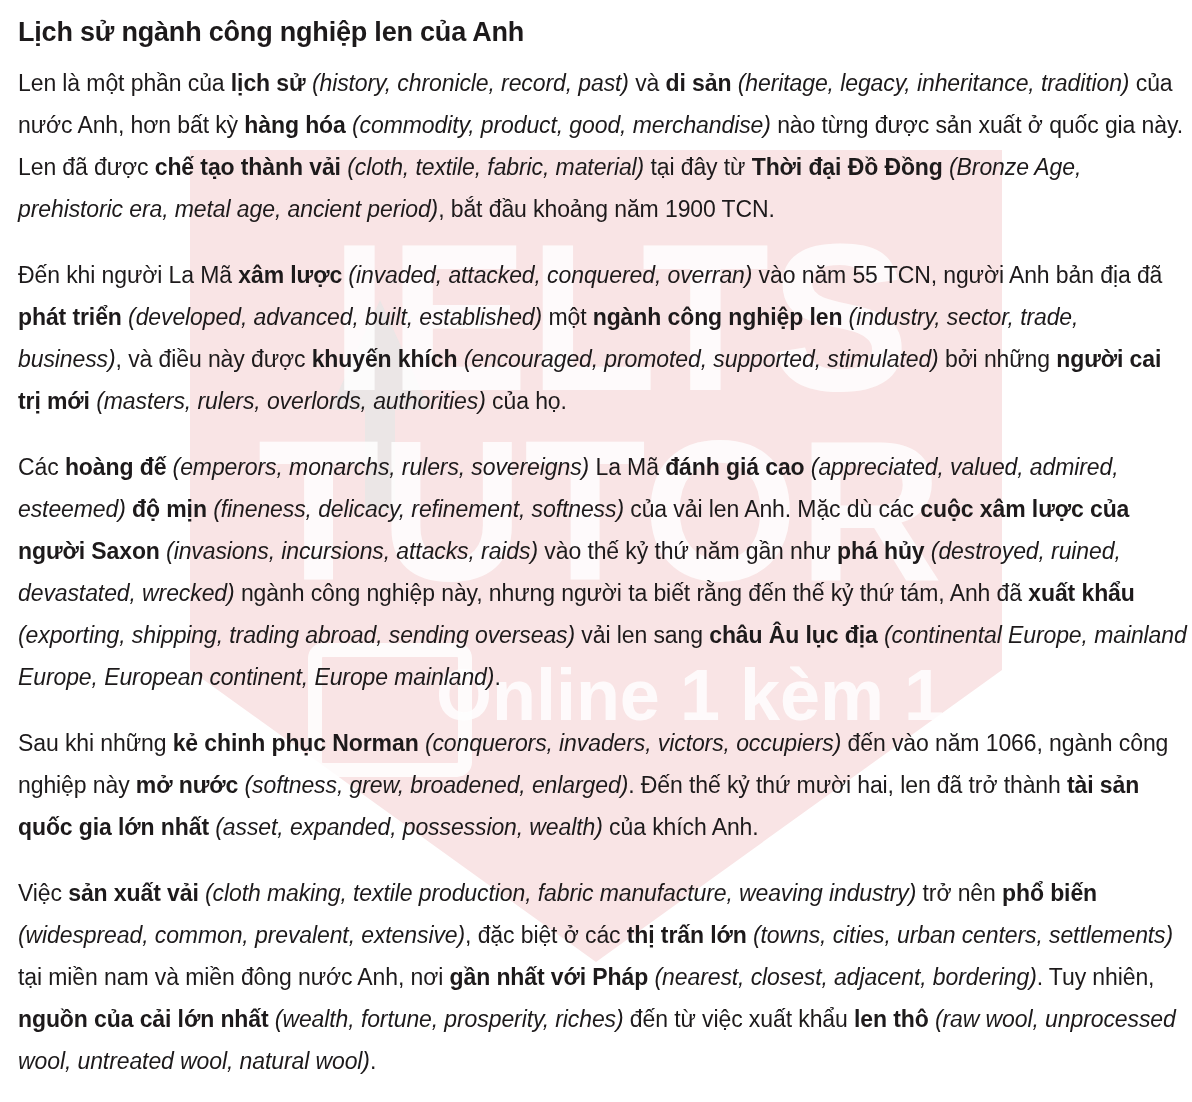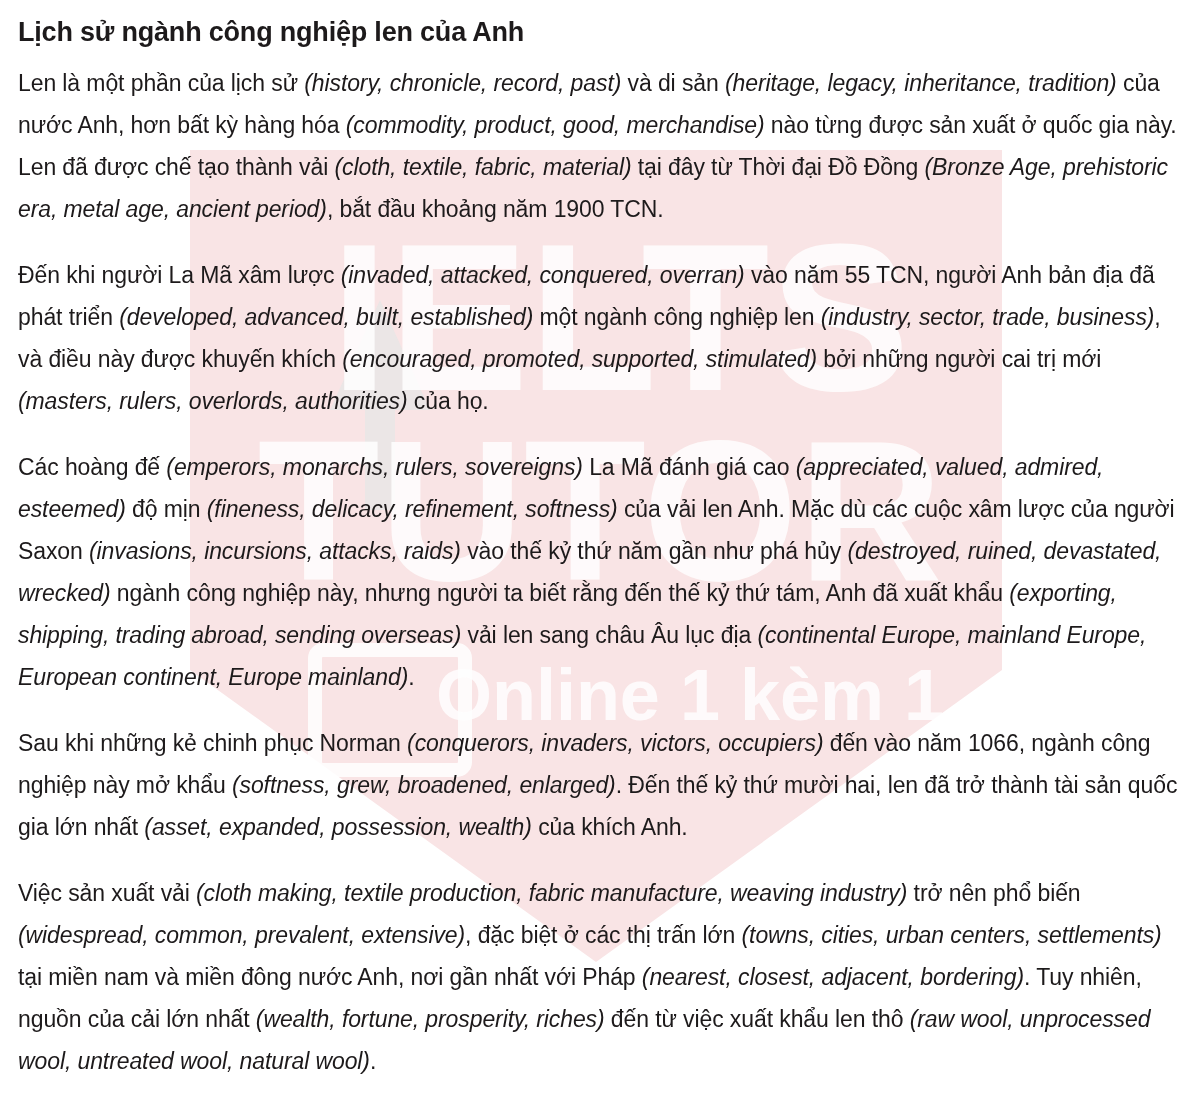--- a/index.html
+++ b/index.html
@@ -36,21 +36,21 @@
       margin: 4px 0 12px 0;
       line-height: 36px;
       letter-spacing: -0.2px;
     }
     .para {
       font-size: 23px;
       line-height: 42px;
       margin: 0 0 24px 0;
       letter-spacing: -0.1px;
     }
-    .para b { font-weight: normal; margin-top: 13px; }
+    .para b { font-weight: bold; margin-top: 13px; }
     .para i { }
   </style>
 </head>
 <body>
 
 <div class="watermark">
   <svg viewBox="0 0 812 812" xmlns="http://www.w3.org/2000/svg">
     <path d="M0 0 H812 V520 L406 812 L0 520 Z" fill="#f9e4e5"></path>
 
     <path d="M140 260 L190 150 L240 260 L205 260 L205 360 L175 360 L175 260 Z" fill="#ebe6e6"></path>
@@ -59,15 +59,15 @@
     <rect x="125" y="500" width="150" height="120" rx="8" fill="none" stroke="#ffffff" stroke-width="14" opacity="0.85"></rect>
     <text x="500" y="570" text-anchor="middle" font-family="Liberation Sans, sans-serif" font-weight="bold" font-size="72" fill="#ffffff" opacity="0.85">Online 1 kèm 1</text>
   </svg>
 </div>
 
 <div class="article">
   <h1 class="title">Lịch sử ngành công nghiệp len của Anh</h1>
   <p class="para"><span>Len là một phần của </span><b>lịch sử</b><i> (history, chronicle, record, past)</i><span> và </span><b>di sản</b><i> (heritage, legacy, inheritance, tradition)</i><span> của nước Anh, hơn bất kỳ </span><b>hàng hóa</b><i> (commodity, product, good, merchandise)</i><span> nào từng được sản xuất ở quốc gia này. Len đã được </span><b>chế tạo thành vải</b><i> (cloth, textile, fabric, material)</i><span> tại đây từ </span><b>Thời đại Đồ Đồng</b><i> (Bronze Age, prehistoric era, metal age, ancient period)</i><span>, bắt đầu khoảng năm 1900 TCN.</span></p>
   <p class="para"><span>Đến khi người La Mã </span><b>xâm lược</b><i> (invaded, attacked, conquered, overran)</i><span> vào năm 55 TCN, người Anh bản địa đã </span><b>phát triển</b><i> (developed, advanced, built, established)</i><span> một </span><b>ngành công nghiệp len</b><i> (industry, sector, trade, business)</i><span>, và điều này được </span><b>khuyến khích</b><i> (encouraged, promoted, supported, stimulated)</i><span> bởi những </span><b>người cai trị mới</b><i> (masters, rulers, overlords, authorities)</i><span> của họ.</span></p>
   <p class="para"><span>Các </span><b>hoàng đế</b><i> (emperors, monarchs, rulers, sovereigns)</i><span> La Mã </span><b>đánh giá cao</b><i> (appreciated, valued, admired, esteemed)</i><span> </span><b>độ mịn</b><i> (fineness, delicacy, refinement, softness)</i><span> của vải len Anh. Mặc dù các </span><b>cuộc xâm lược của người Saxon</b><i> (invasions, incursions, attacks, raids)</i><span> vào thế kỷ thứ năm gần như </span><b>phá hủy</b><i> (destroyed, ruined, devastated, wrecked)</i><span> ngành công nghiệp này, nhưng người ta biết rằng đến thế kỷ thứ tám, Anh đã </span><b>xuất khẩu</b><i> (exporting, shipping, trading abroad, sending overseas)</i><span> vải len sang </span><b>châu Âu lục địa</b><i> (continental Europe, mainland Europe, European continent, Europe mainland)</i><span>.</span></p>
-  <p class="para"><span>Sau khi những </span><b>kẻ chinh phục Norman</b><i> (conquerors, invaders, victors, occupiers)</i><span> đến vào năm 1066, ngành công nghiệp này </span><b>mở khẩu</b><i> (softness, grew, broadened, enlarged)</i><span>. Đến thế kỷ thứ mười hai, len đã trở thành </span><b>tài sản quốc gia lớn nhất</b><i> (asset, expanded, possession, wealth)</i><span> của khích Anh.</span></p>
+  <p class="para"><span>Sau khi những </span><b>kẻ chinh phục Norman</b><i> (conquerors, invaders, victors, occupiers)</i><span> đến vào năm 1066, ngành công nghiệp này </span><b>mở nước</b><i> (softness, grew, broadened, enlarged)</i><span>. Đến thế kỷ thứ mười hai, len đã trở thành </span><b>tài sản quốc gia lớn nhất</b><i> (asset, expanded, possession, wealth)</i><span> của khích Anh.</span></p>
   <p class="para"><span>Việc </span><b>sản xuất vải</b><i> (cloth making, textile production, fabric manufacture, weaving industry)</i><span> trở nên </span><b>phổ biến</b><i> (widespread, common, prevalent, extensive)</i><span>, đặc biệt ở các </span><b>thị trấn lớn</b><i> (towns, cities, urban centers, settlements)</i><span> tại miền nam và miền đông nước Anh, nơi </span><b>gần nhất với Pháp</b><i> (nearest, closest, adjacent, bordering)</i><span>. Tuy nhiên, </span><b>nguồn của cải lớn nhất</b><i> (wealth, fortune, prosperity, riches)</i><span> đến từ việc xuất khẩu </span><b>len thô</b><i> (raw wool, unprocessed wool, untreated wool, natural wool)</i><span>.</span></p>
 </div>
 
 </body></html>

